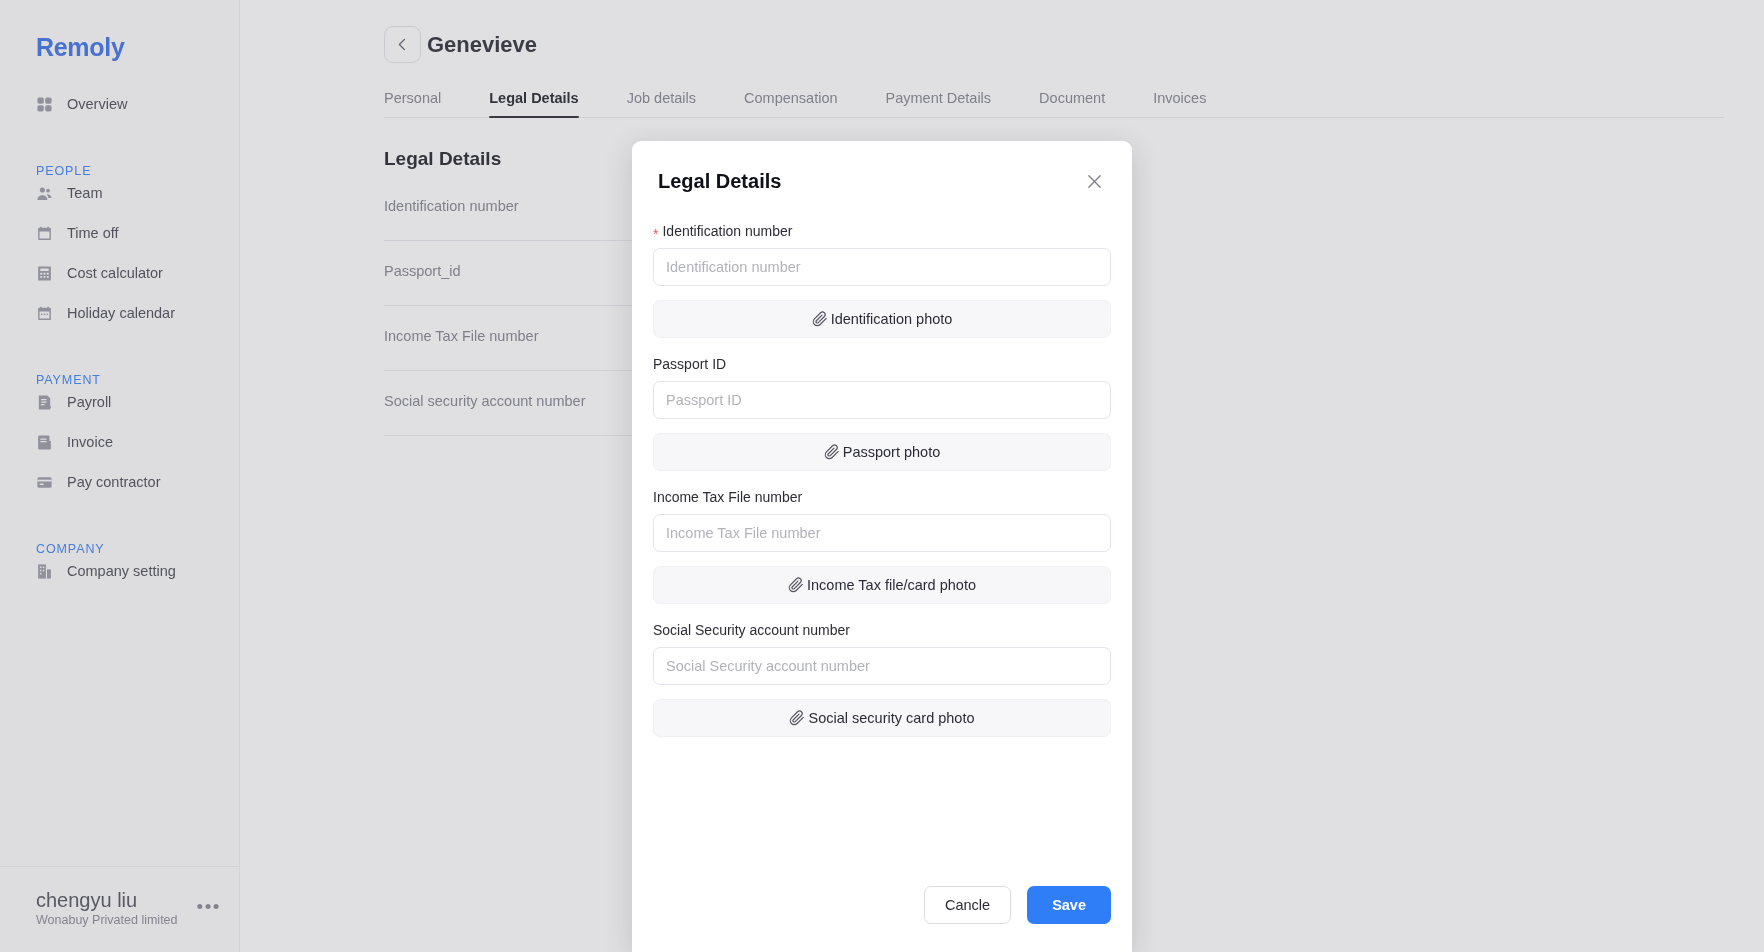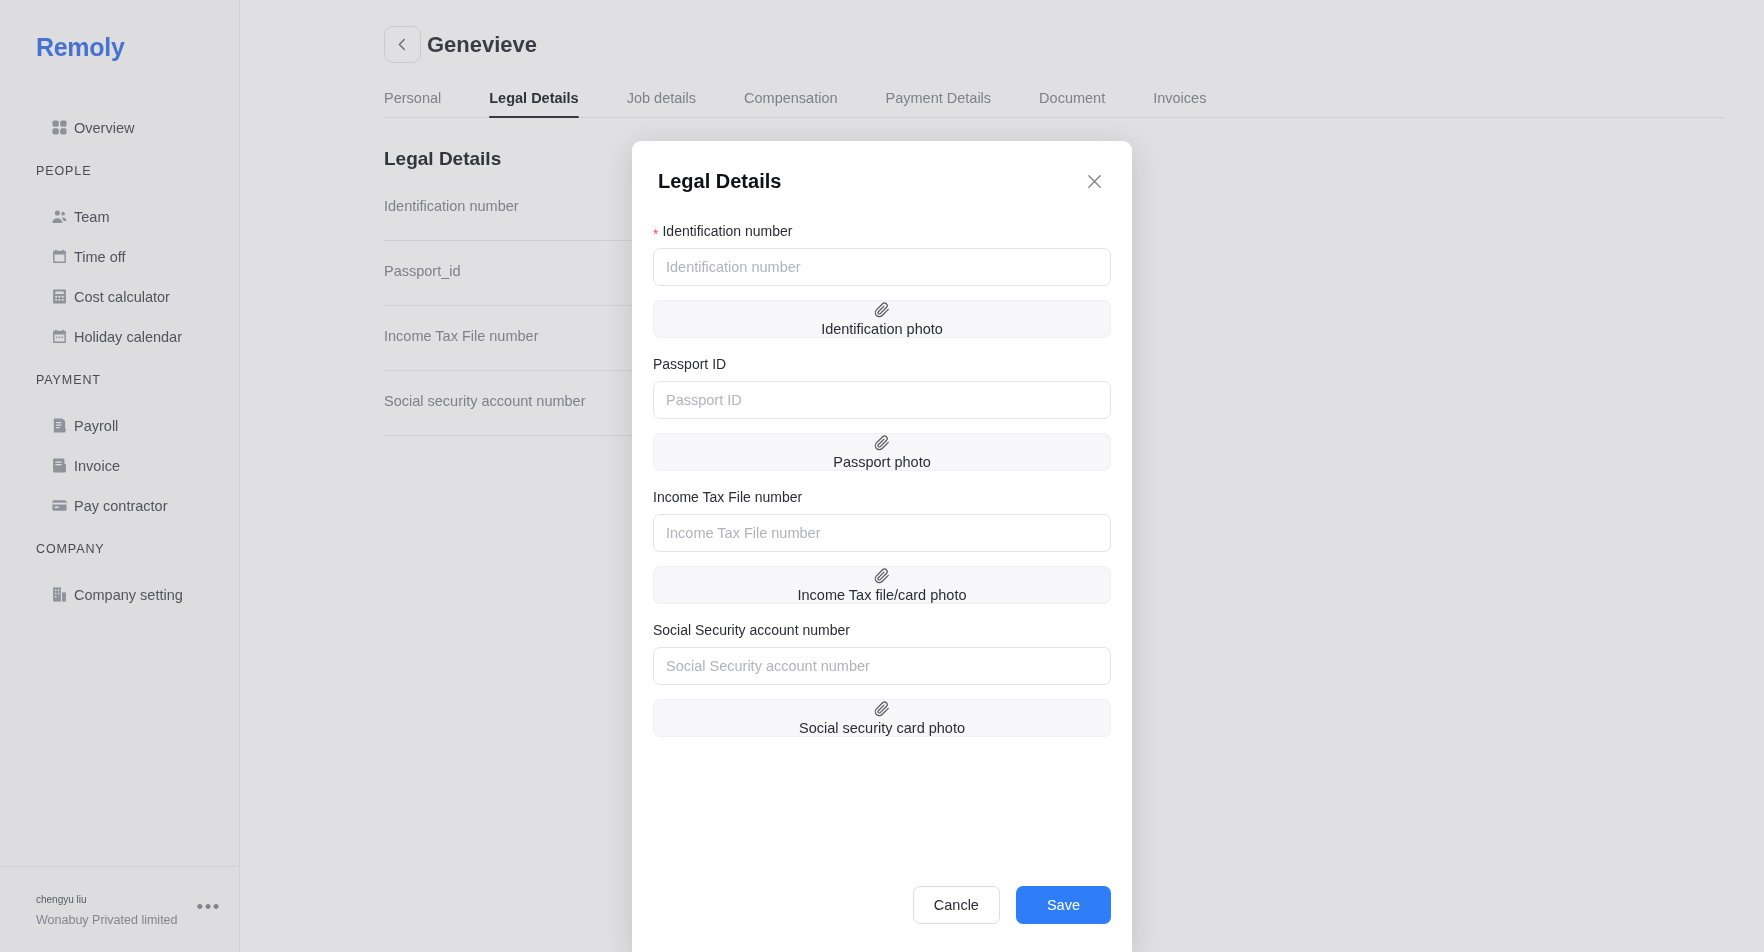--- a/index.html
+++ b/index.html
@@ -21,38 +21,38 @@
     border-right: 1px solid #ececf0;
     display: flex; flex-direction: column;
     position: relative;
   }
   .brand {
     font-size: 25px; font-weight: bold; color: #3b72e8;
     padding: 33px 0 0 36px; letter-spacing: -0.3px;
   }
   .nav { margin-top: 34px; }
   .nav-group-label {
-    font-size: 12.5px; color: #404040; letter-spacing: 0.9px;
+    font-size: 12.5px; color: #3b82f6; letter-spacing: 0.9px;
     padding: 0 0 7px 36px; margin-top: 28px;
   }
   .nav-item {
-    display: flex; align-items: flex-end; gap: 6px;
-    height: 40px; padding-left: 51px; cursor: pointer;
+    display: flex; align-items: flex-start; gap: 14px;
+    height: 40px; padding-left: 36px; cursor: pointer;
     color: #4b4b55; font-size: 14.5px;
   }
   .nav-ico { width: 17px; height: 17px; flex: 0 0 17px; display: block; color: #9a9aa4; }
   .nav-ico svg { width: 17px; height: 17px; display: block; fill: currentColor; }
 
   .sidebar-footer {
     position: absolute; left: 0; right: 0; bottom: 0;
     height: 86px; border-top: 1px solid #ececf0;
     display: flex; align-items: center; padding: 0 18px 0 36px;
   }
   .sf-text { flex: 1; }
-  .sf-name { font-size: 10px; color: #53535e; line-height: 20px; }
+  .sf-name { font-size: 20px; color: #53535e; line-height: 20px; }
   .sf-org  { font-size: 12.5px; color: #8a8a95; line-height: 18px; margin-top: 1px; }
   .sf-more { color: #8a8a95; font-size: 19px; letter-spacing: 1.5px; cursor: pointer;
              line-height: 10px; padding-bottom: 6px; }
 
   
   .main { flex: 1; min-width: 0; position: relative; }
   .topbar { padding: 26px 0 0 144px; display: flex; align-items: center; gap: 6px; }
   .back-btn {
     width: 37px; height: 37px; border: 1px solid #e2e2e8; border-radius: 9px;
     background: #fff; display: flex; align-items: center; justify-content: center;
@@ -119,35 +119,35 @@
   .field-input {
     width: 100%; height: 38px; border: 1px solid #e3e3e9; border-radius: 7px;
     padding: 0 12px; font-size: 14.5px; color: #2c2c36; background: #fff;
     font-family: "Liberation Sans", sans-serif; outline: none;
   }
   .field-input::placeholder { color: #b2b2bb; }
   .attach-btn {
     width: 100%; height: 38px; margin-top: 14px; margin-bottom: 18px;
     background: #f7f7f9; border: 1px solid #f0f0f3; border-radius: 7px;
     display: flex; align-items: center; justify-content: center; gap: 3px;
-    cursor: pointer; font-size: 14.5px; color: #2c2c36; flex-direction: column;
+    cursor: pointer; font-size: 14.5px; color: #2c2c36;
   }
   .clip-ico { width: 16px; height: 16px; display: block; color: #55555f; }
   .clip-ico svg { width: 16px; height: 16px; display: block; }
 
   .modal-footer {
     padding: 0 21px 28px 21px; display: flex; justify-content: flex-end; gap: 16px;
   }
   .btn {
     height: 38px; border-radius: 7px; font-size: 14.5px; cursor: pointer;
     font-family: "Liberation Sans", sans-serif; border: 1px solid transparent;
     display: flex; align-items: center; justify-content: center;
   }
   .btn-cancel { background: #fff; border-color: #dcdce3; color: #2c2c36; min-width: 80px; padding: 8px 20px; }
-  .btn-save   { background: #2f7df7; color: #fff; min-width: 80px; padding: 0 30px; font-weight: 400; }
+  .btn-save   { background: #2f7df7; color: #fff; min-width: 80px; padding: 0 24px; font-weight: 700; }
 </style>
 </head>
 <body>
 
 <div id="app">
 
   <div class="page">
 
     <aside class="sidebar">
       <div class="brand">Remoly</div>

